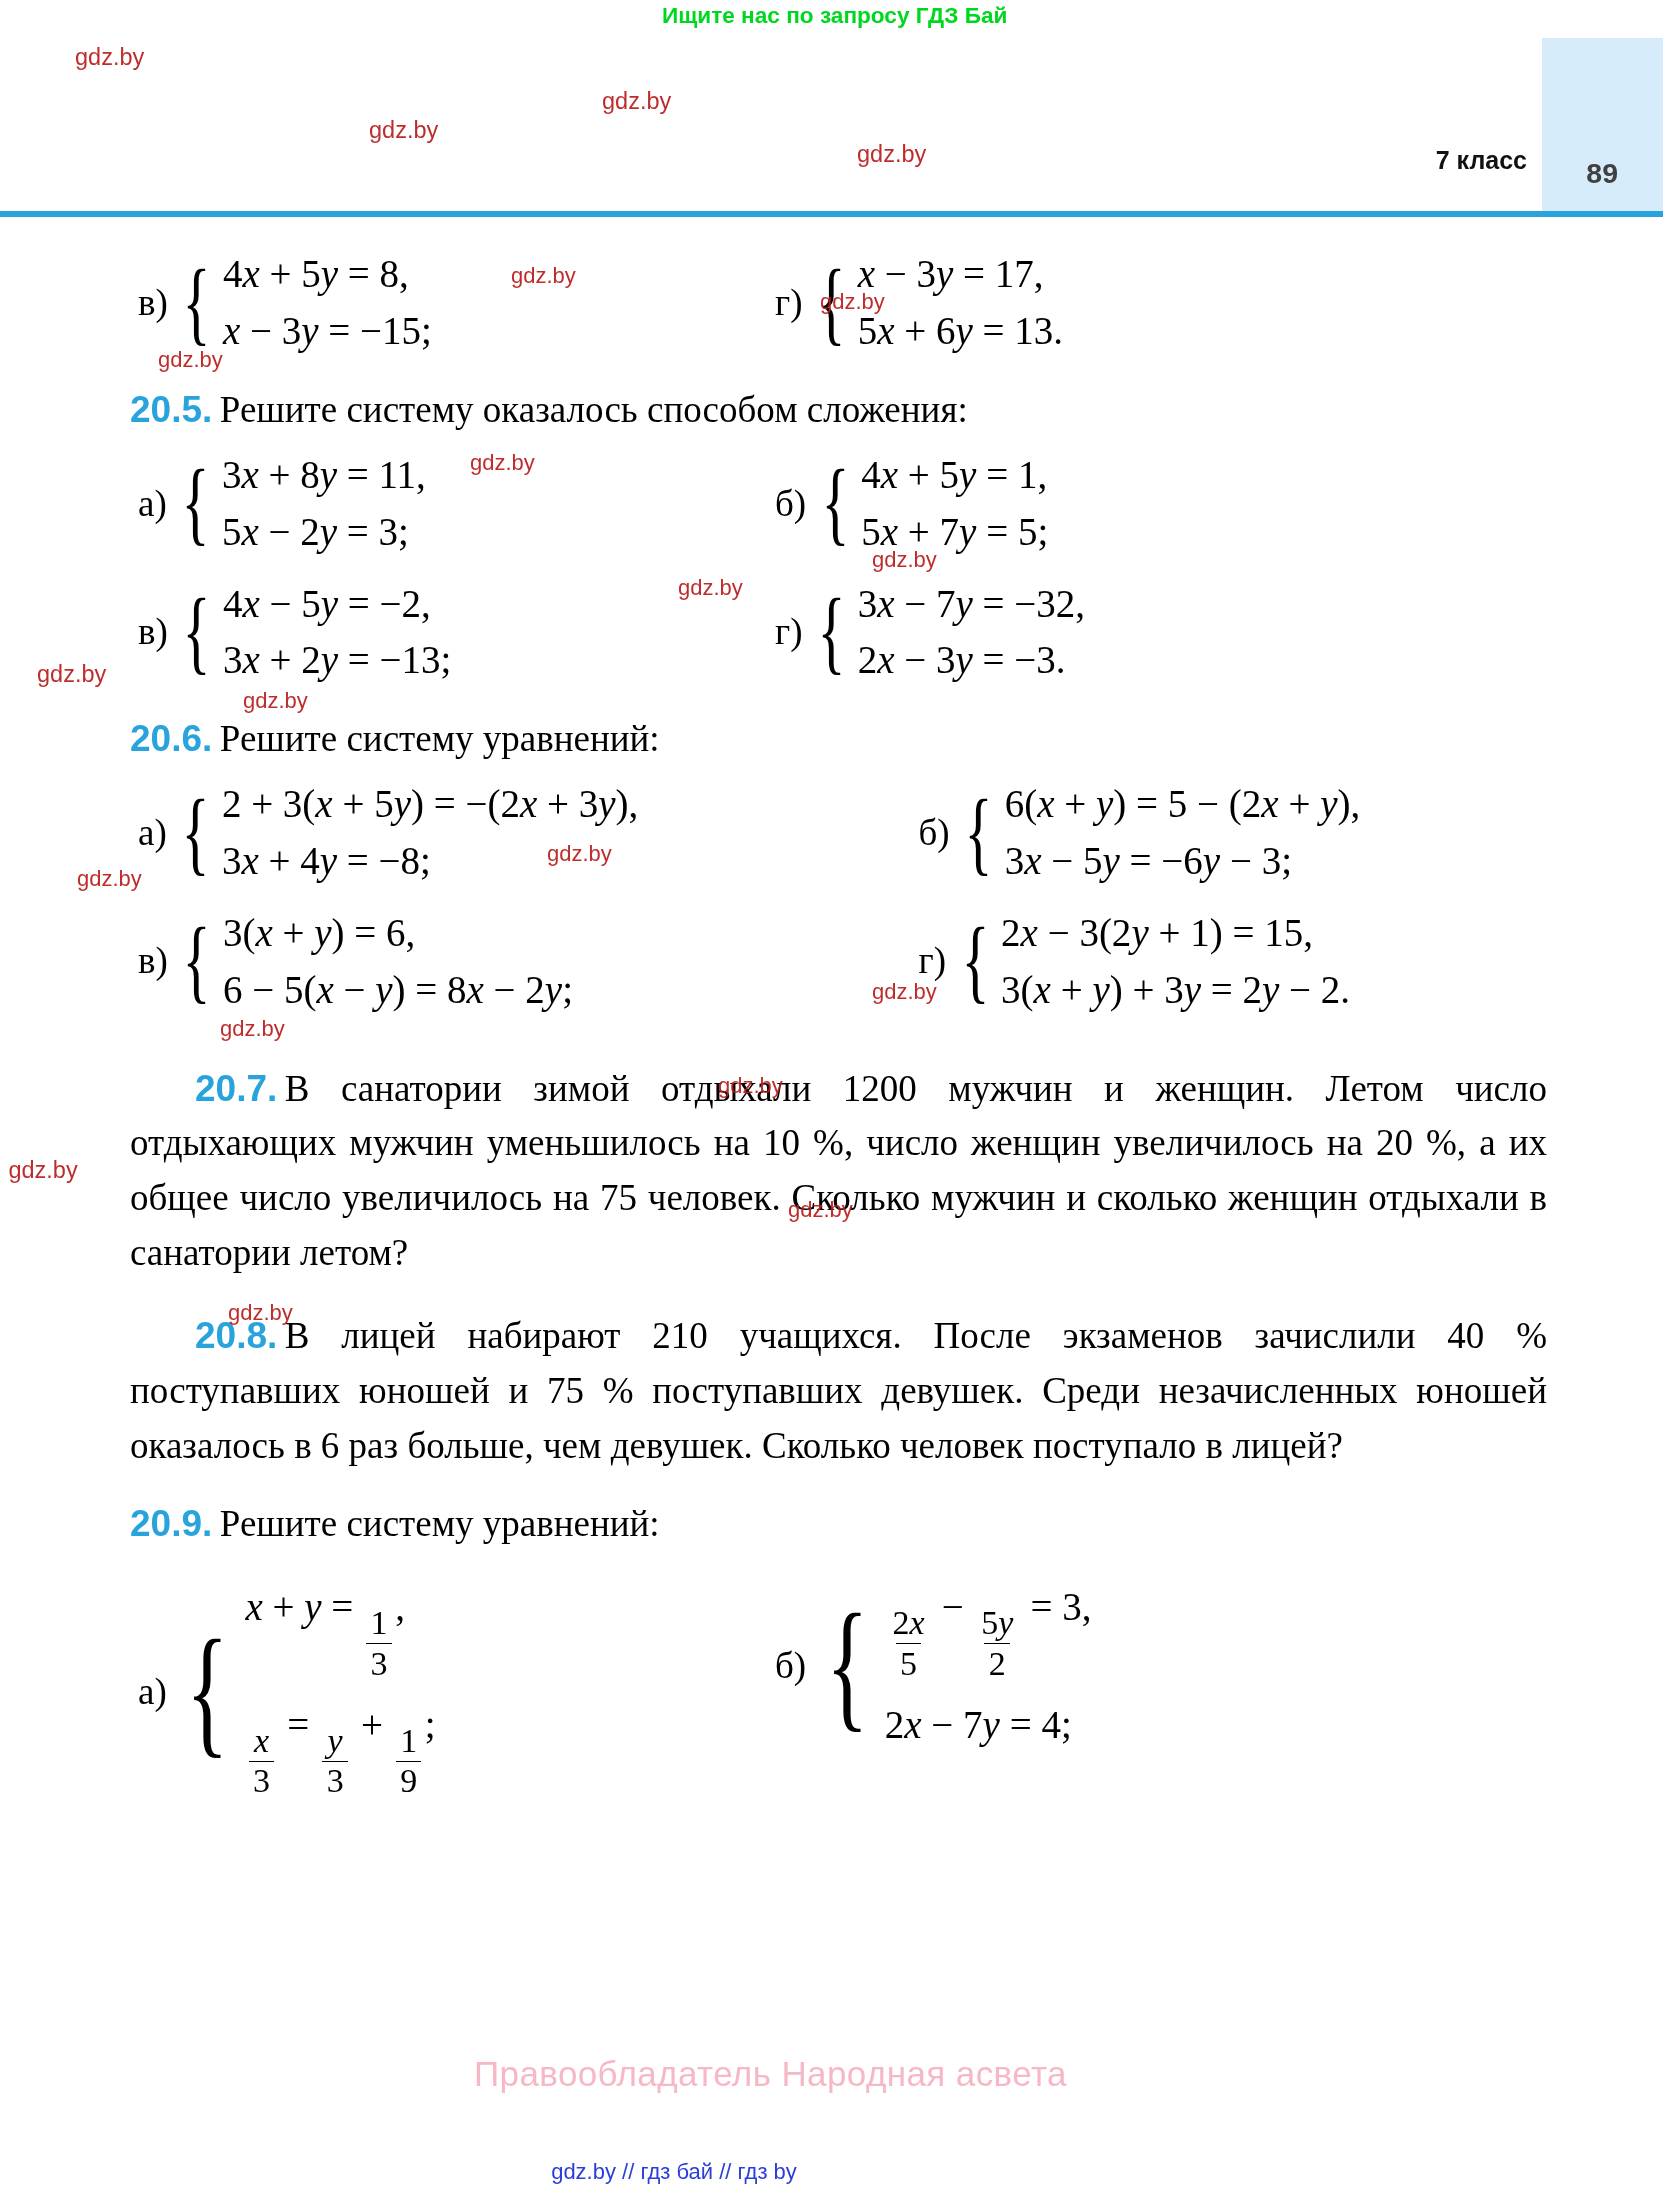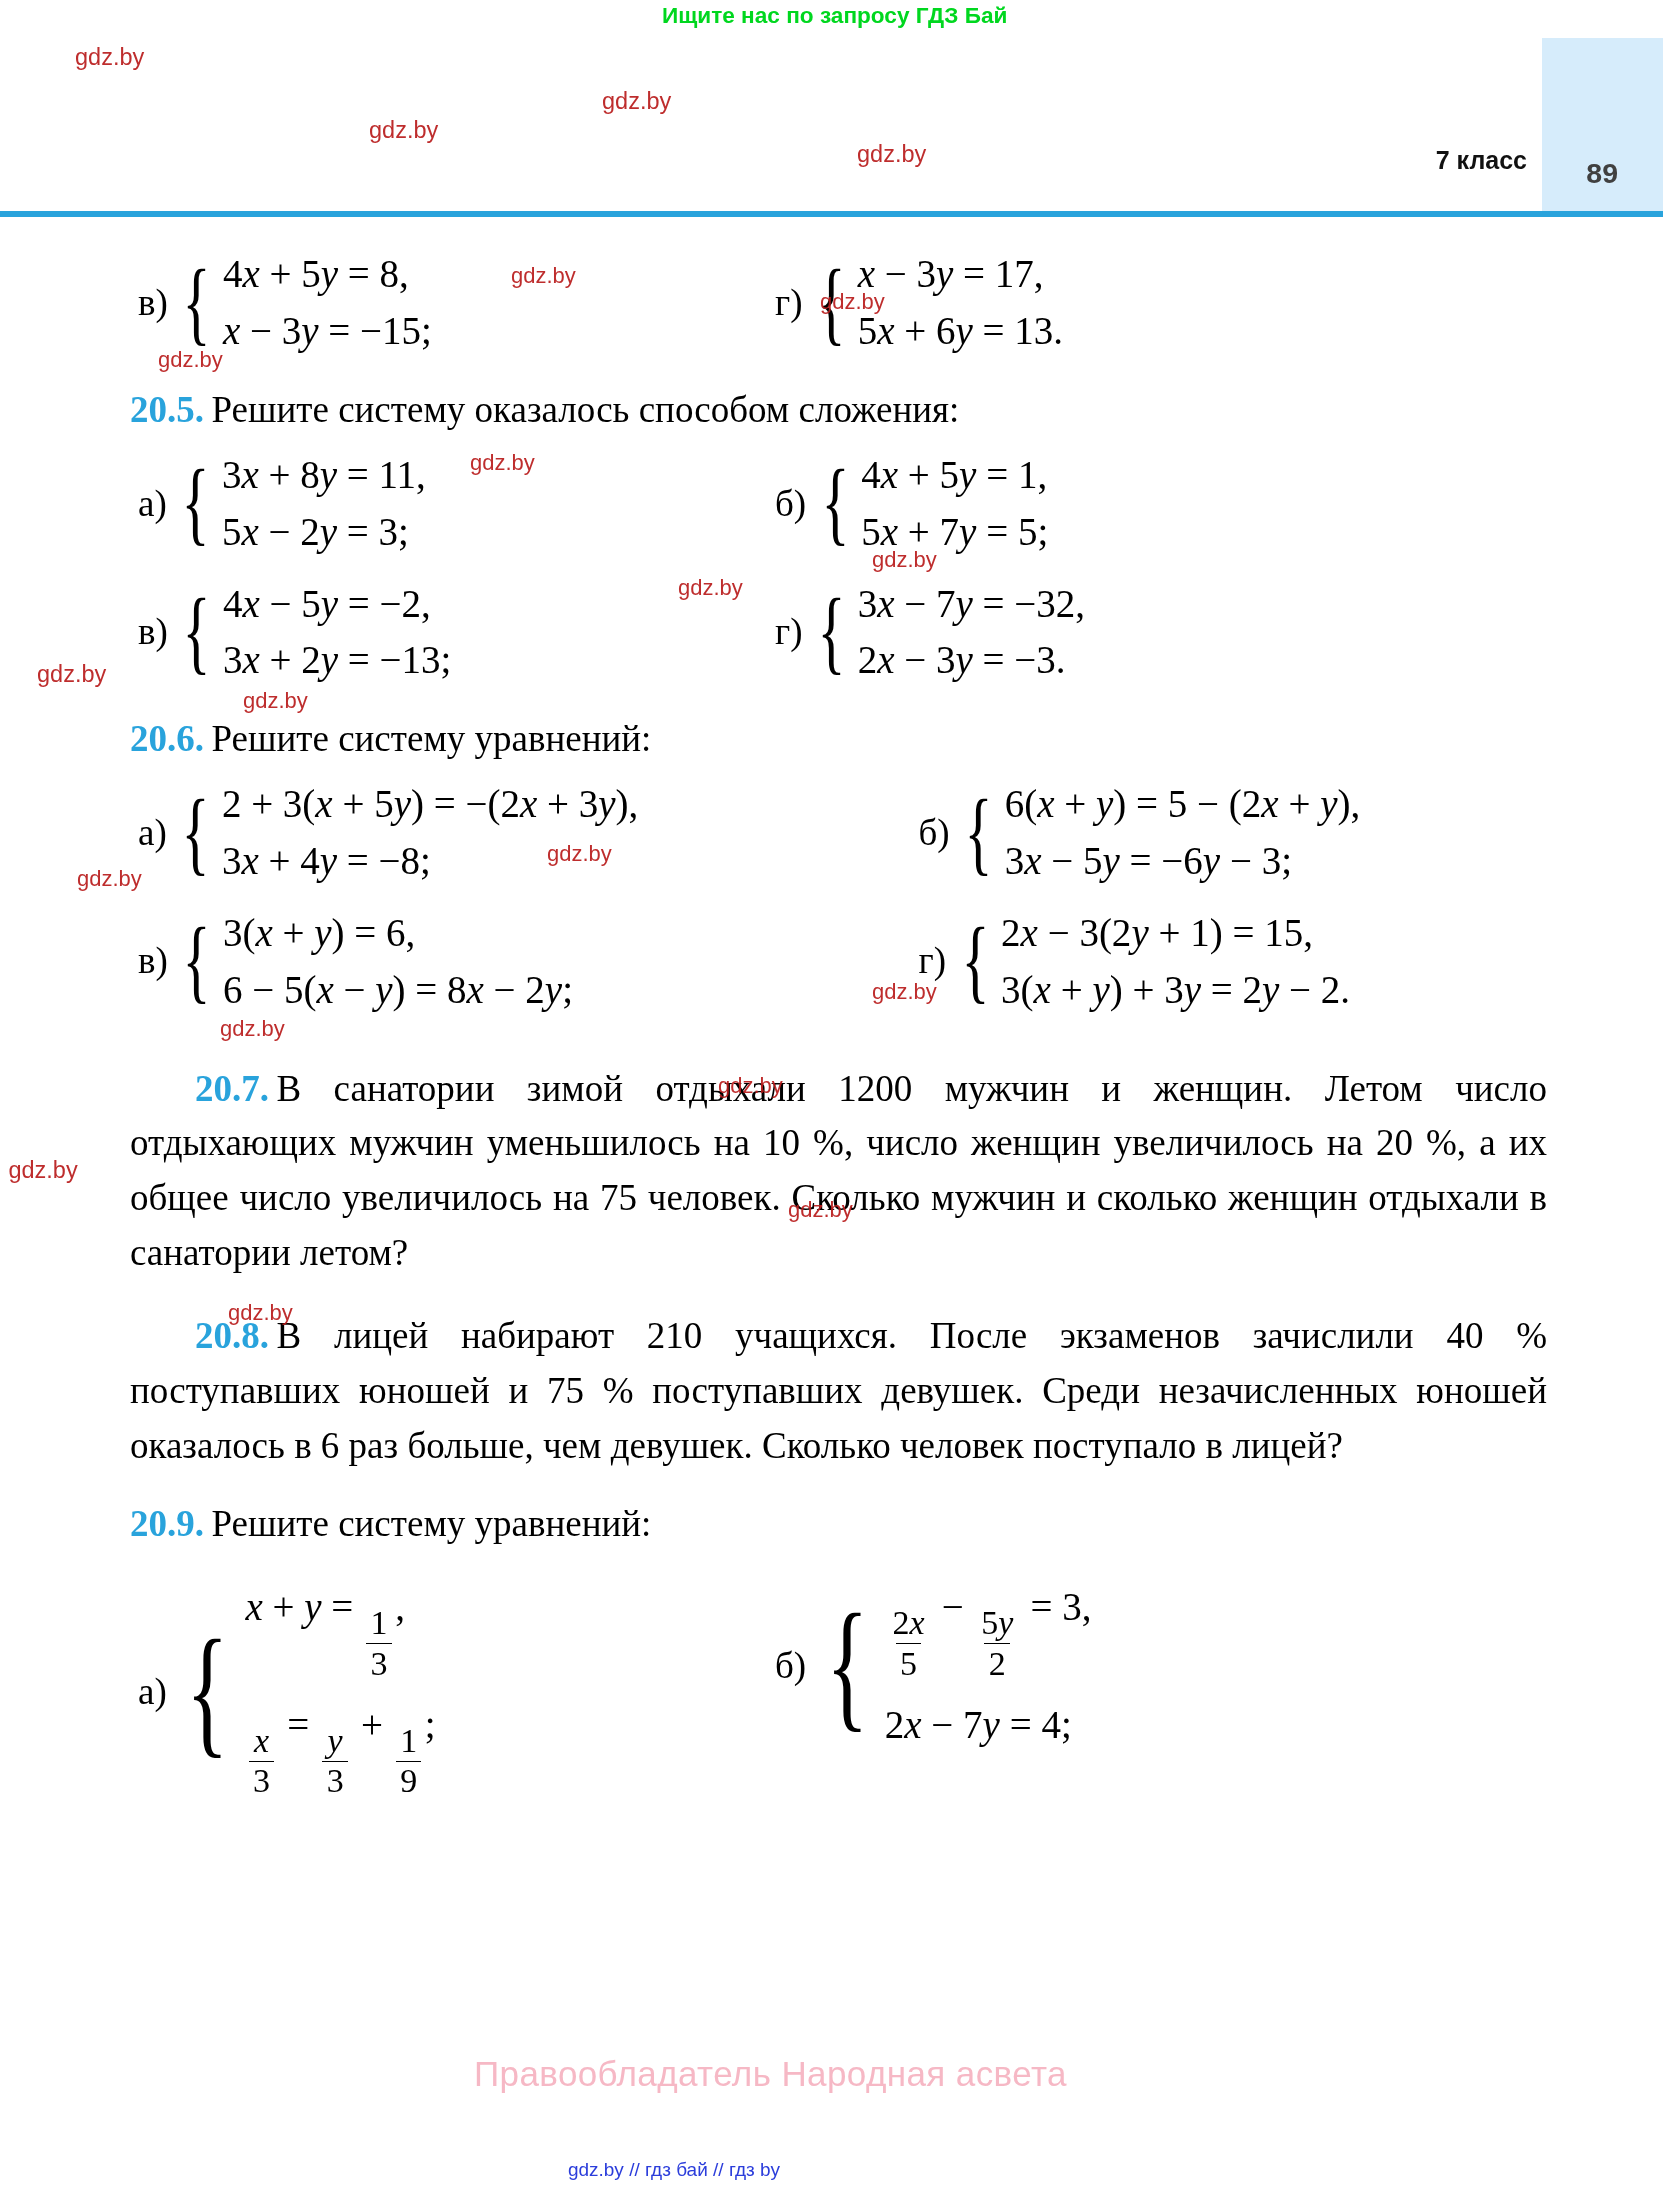--- a/index.html
+++ b/index.html
@@ -97,21 +97,21 @@
 
   .ex-block { position: relative; }
 
   .prompt {
     font-size: 37px;
     line-height: 1.18;
     padding: 0 109px 0 130px;
     margin: 0;
   }
   .ex-num {
-    font-family: Liberation Serif, serif;
+    font-family: Liberation Sans, sans-serif;
     font-weight: bold;
     color: #29a3dc;
     margin-right: 7.5px;
   }
 
   
   .para {
     font-size: 37px;
     line-height: 1.48;
     text-align: justify;
@@ -194,21 +194,21 @@
   .spacer-lg { height: 44px; }
 
   
   #footer-links {
     position: absolute;
     left: 0;
     top: 2159px;
     width: 1348px;
     text-align: center;
     font-family: "Liberation Sans", sans-serif;
-    font-size: 19px;
+    font-size: 22px;
     color: #2b3ddb;
   }
 </style>
 </head>
 <body>
 
 <div id="page">
 
   <div id="header-band">
     <div id="corner-tab"></div>

